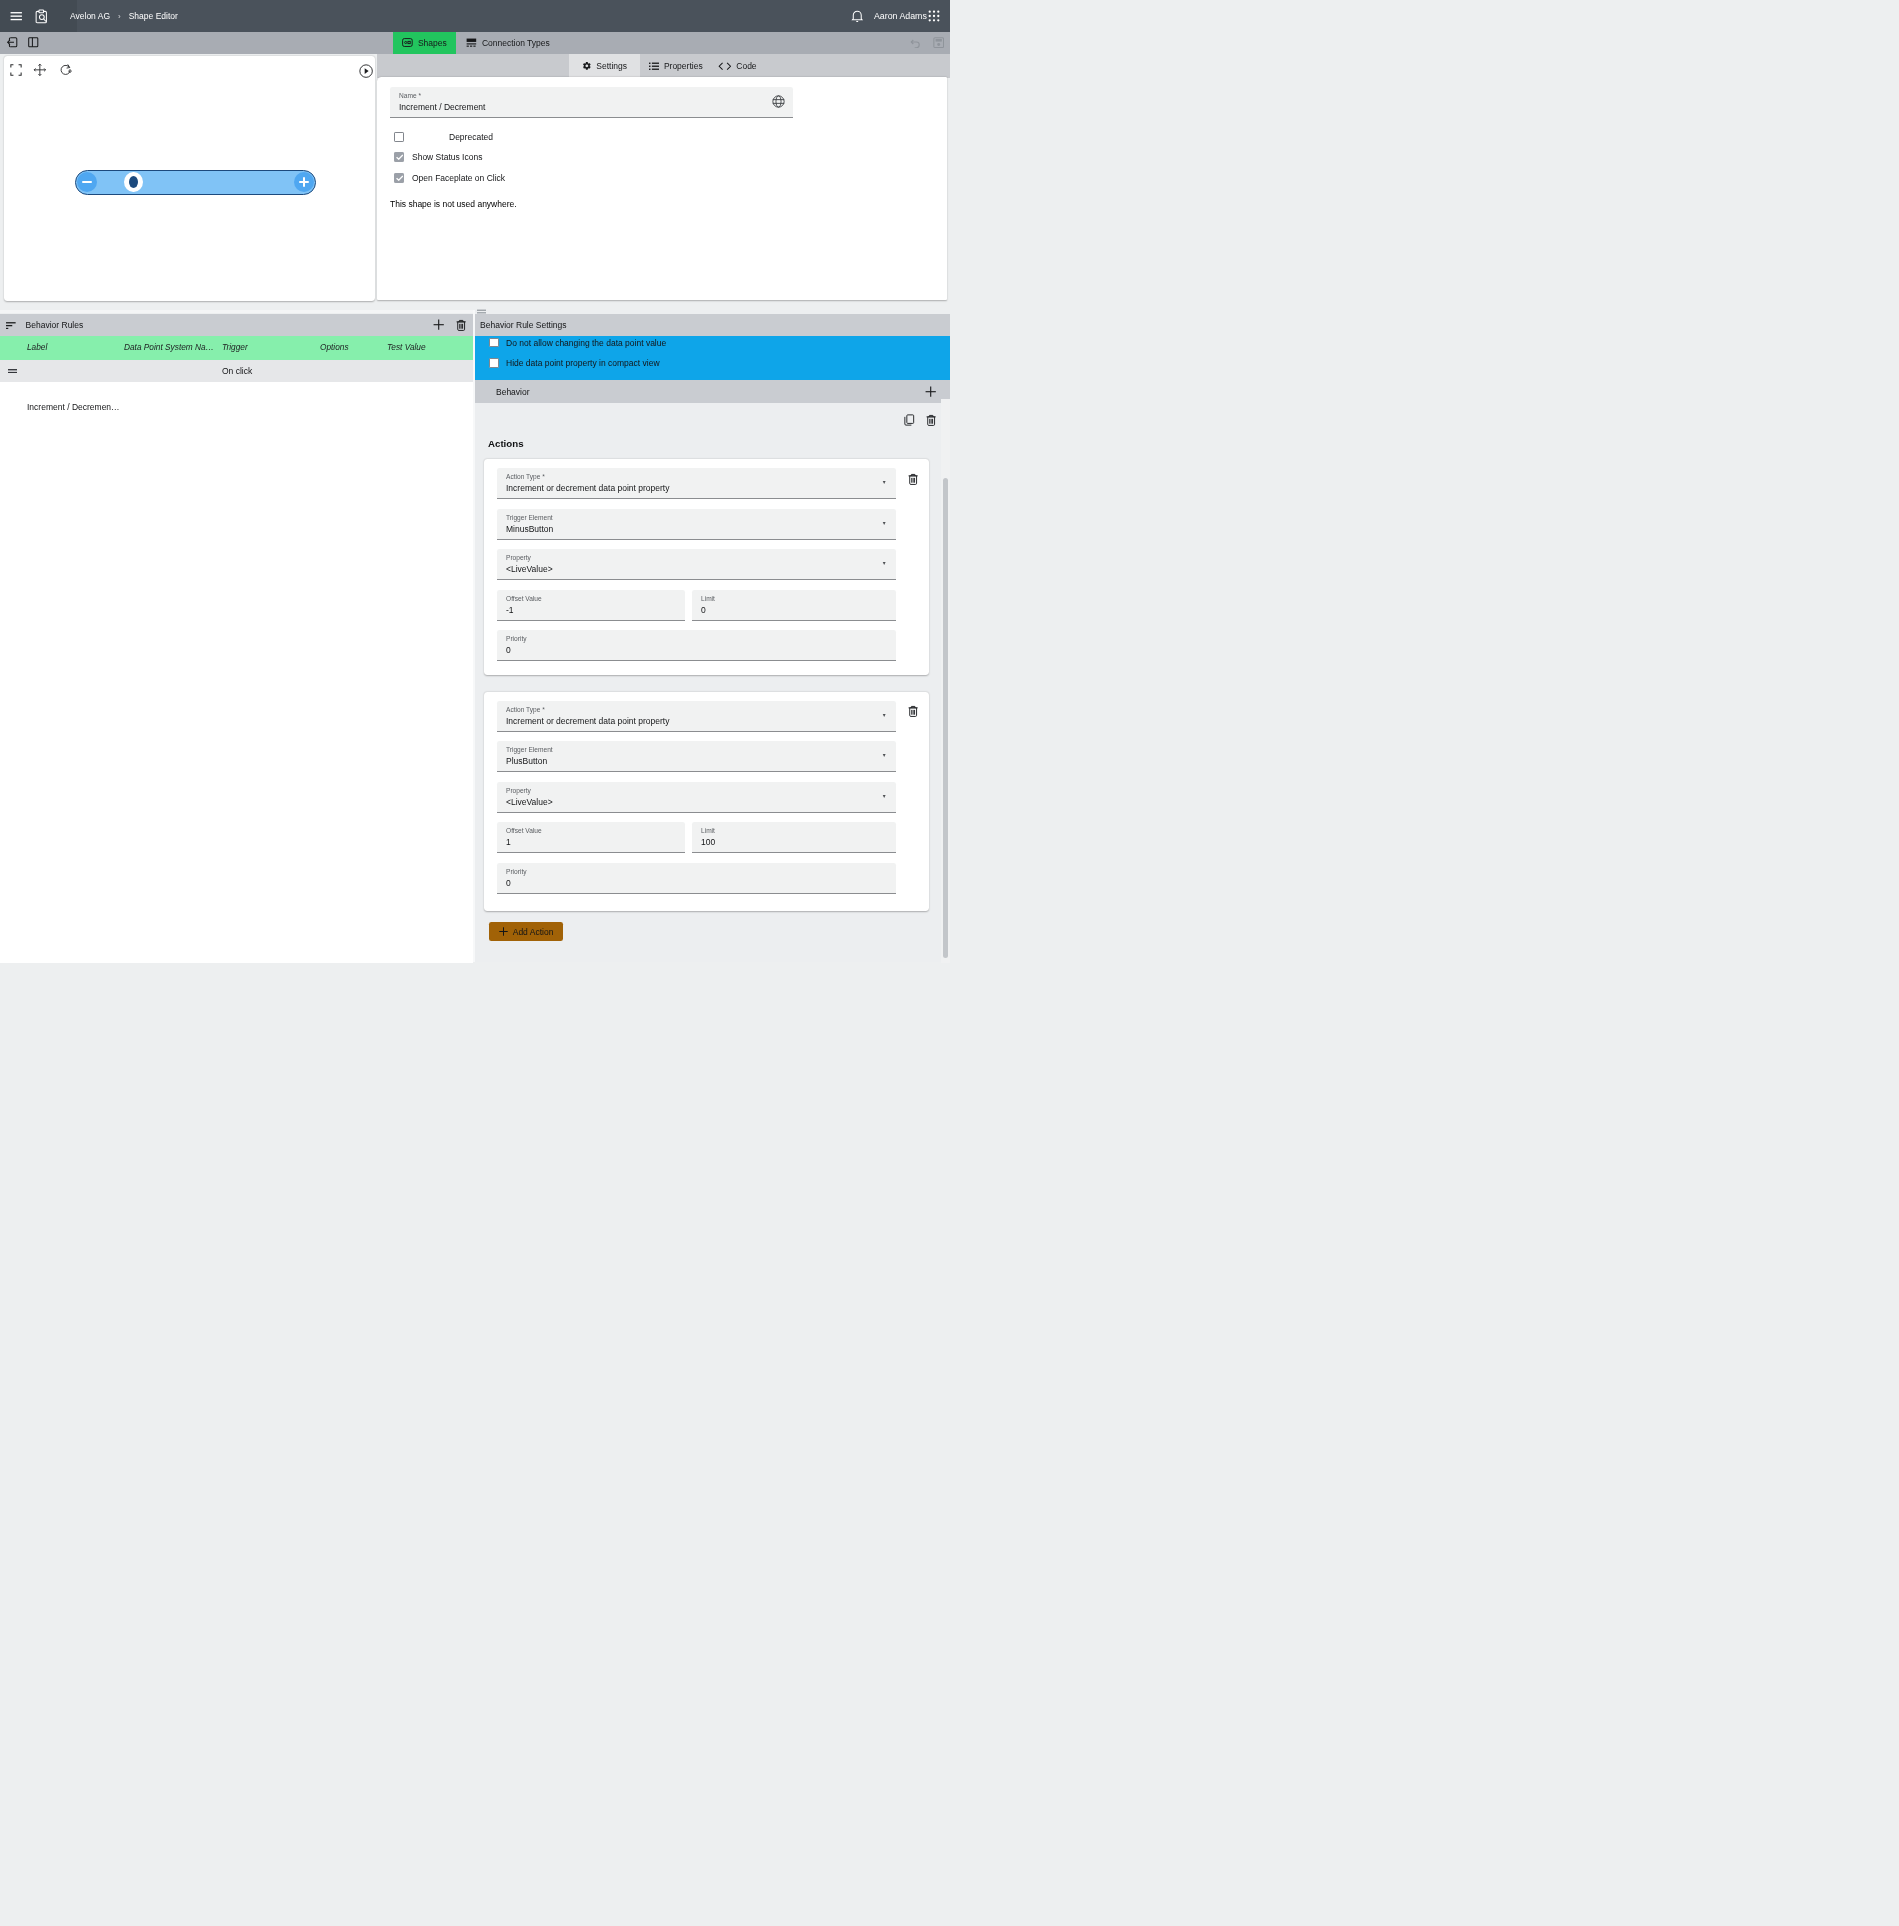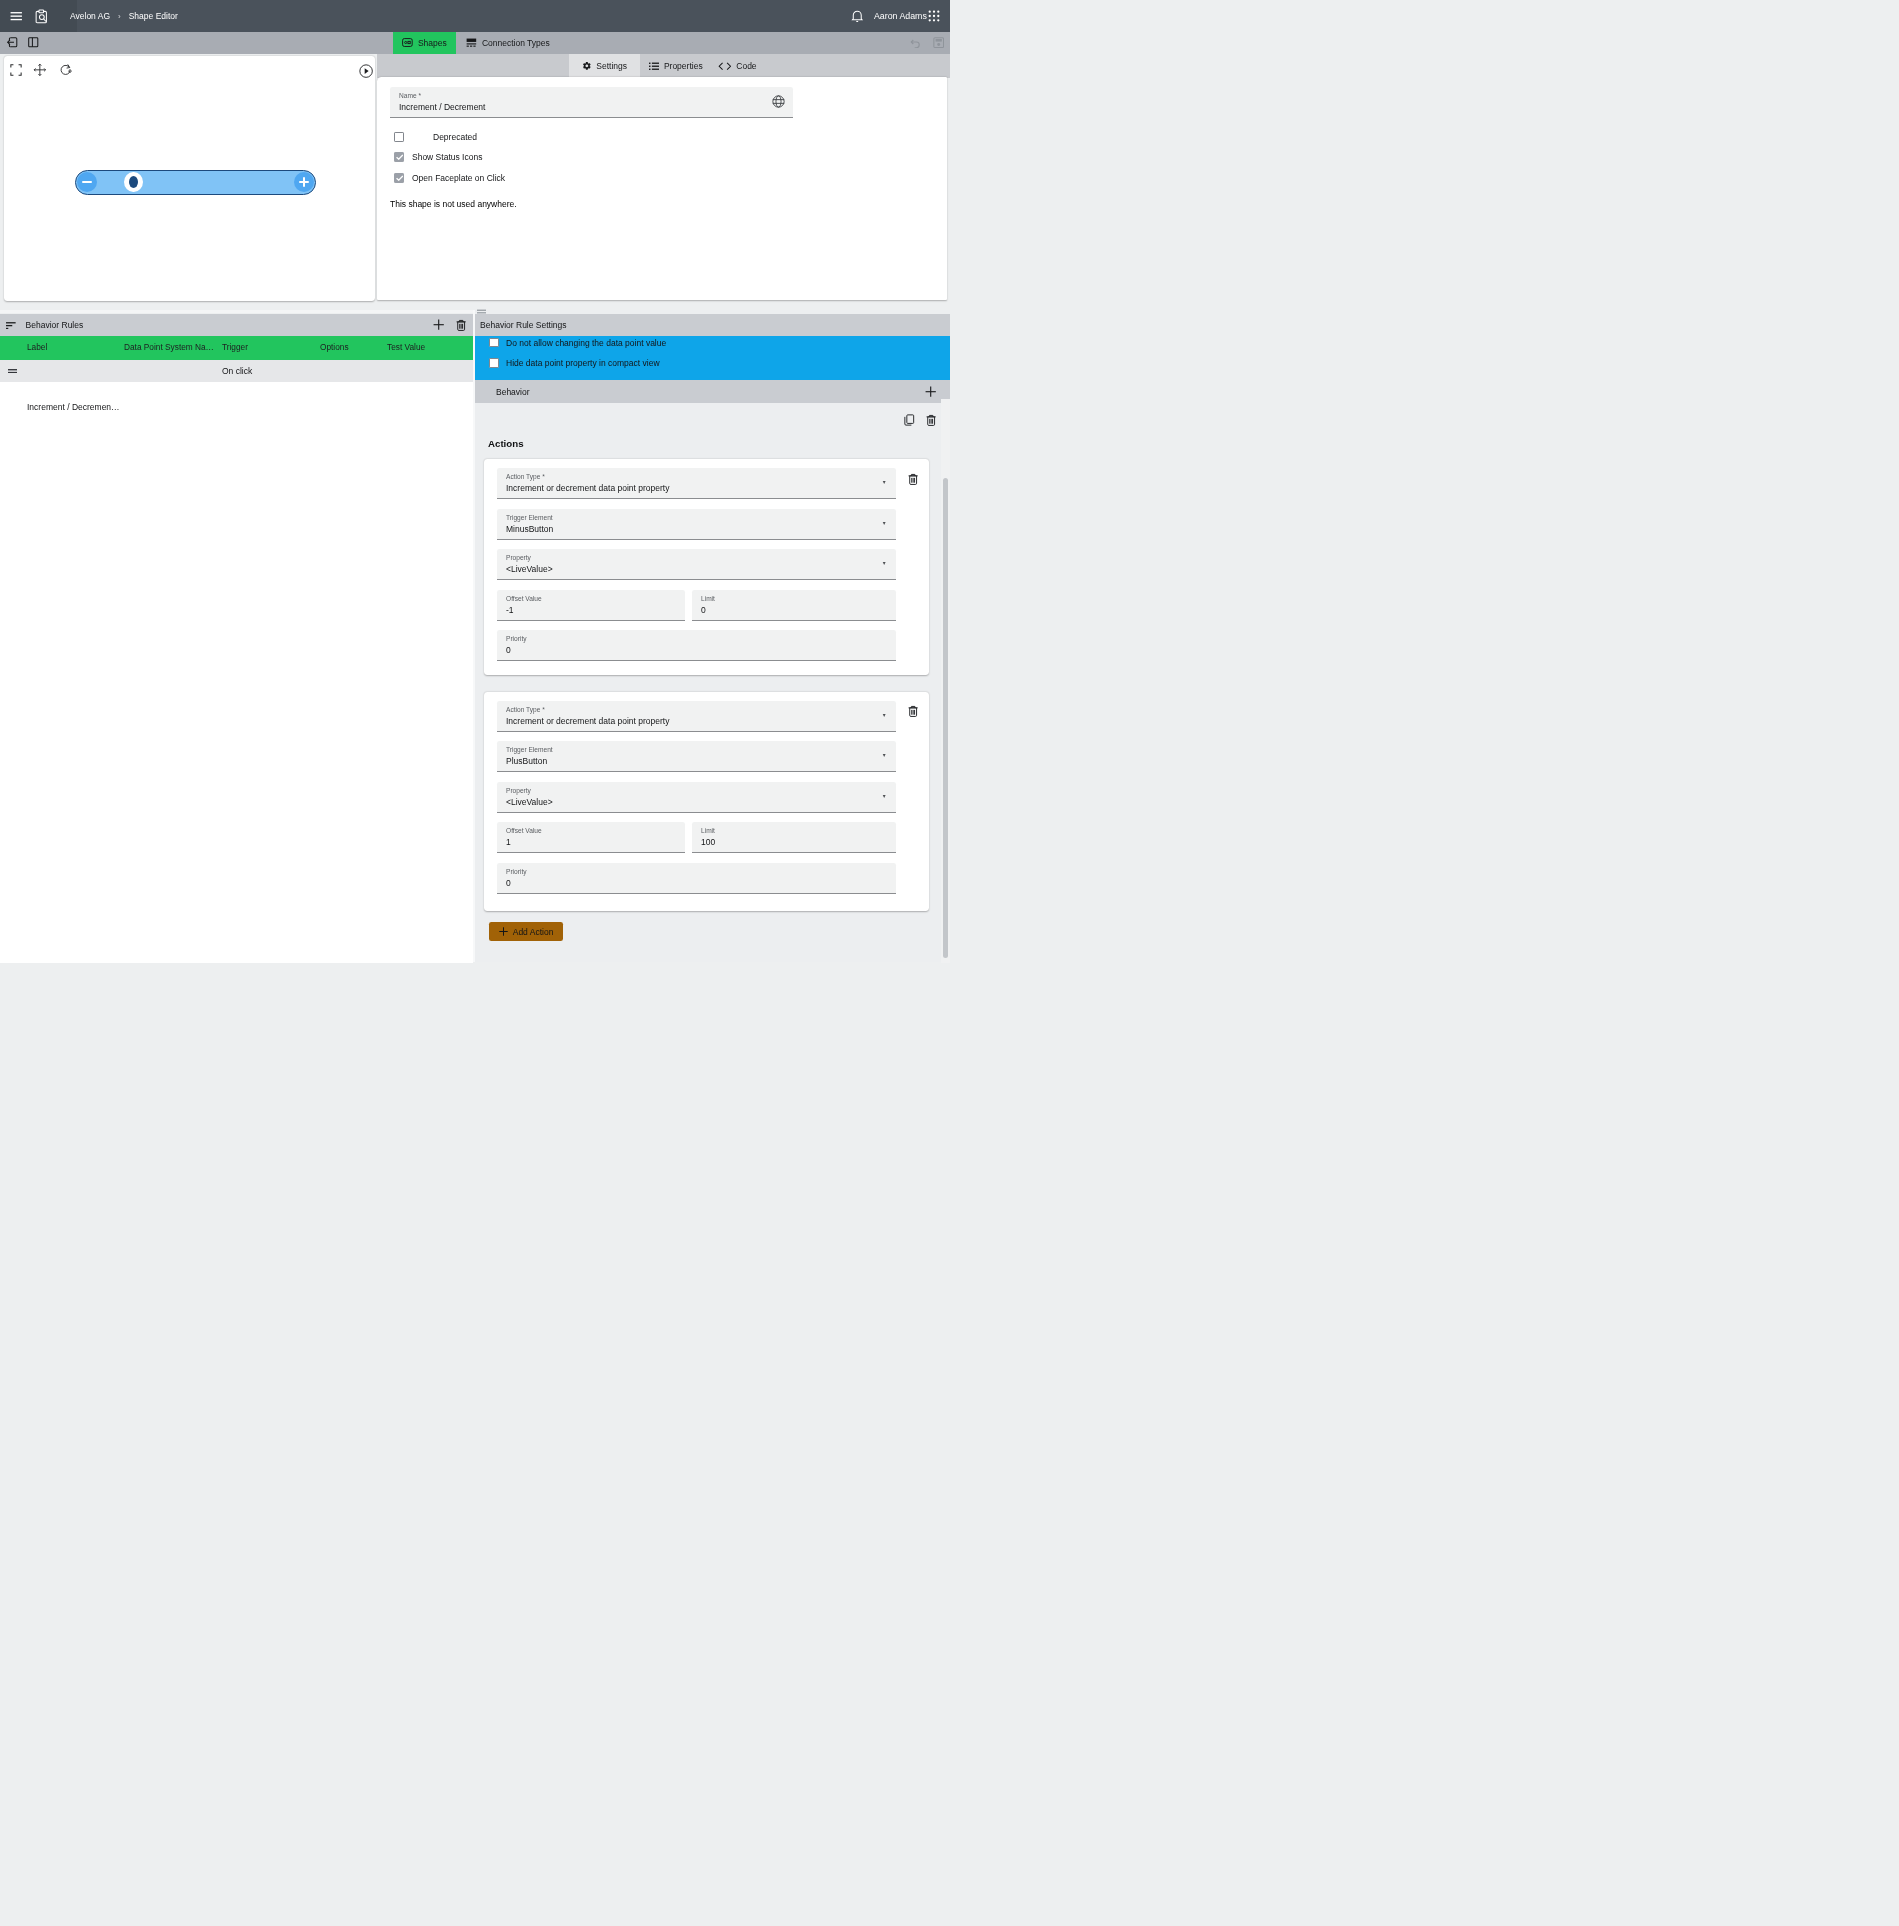--- a/index.html
+++ b/index.html
@@ -223,21 +223,21 @@
           <line x1="1.5" y1="14.8" x2="21.5" y2="14.8"></line>
       </svg>
     </div>
   </div>
 
   <div class="cb" style="left:394px;top:132px;">
     <svg width="7.4" height="6.3" fill="none" stroke="#fff" stroke-width="2.4" viewBox="0 0 13 11">
         <path d="M1 5.5 4.8 9 12 1.5"></path>
       </svg>
   </div>
-  <div class="cb-label" style="left:412px;top:132px;padding-left:21px;">Deprecated</div>
+  <div class="cb-label" style="left:428px;top:132px;padding-left:21px;">Deprecated</div>
 
   <div class="cb checked" style="left:394px;top:152px;">
     <svg width="7.4" height="6.3" fill="none" stroke="#fff" stroke-width="2.4" viewBox="0 0 13 11">
         <path d="M1 5.5 4.8 9 12 1.5"></path>
       </svg>
   </div>
   <div class="cb-label" style="left:412px;top:152px;">Show Status Icons</div>
 
   <div class="cb checked" style="left:394px;top:173px;">
     <svg width="7.4" height="6.3" fill="none" stroke="#fff" stroke-width="2.4" viewBox="0 0 13 11">
@@ -270,21 +270,21 @@
       <svg width="10.3" height="12" fill="none" stroke="#1d1e20" stroke-width="1.7" viewBox="0 0 18 21">
         <path d="M3 5 h12 v13 a2 2 0 0 1 -2 2 h-8 a2 2 0 0 1 -2 -2 Z"></path>
         <line x1="1" y1="5" x2="17" y2="5"></line>
           <path d="M6 5 V2.5 h6 V5"></path>
         <line x1="6.5" y1="8.5" x2="6.5" y2="17"></line>
           <line x1="9" y1="8.5" x2="9" y2="17"></line>
           <line x1="11.5" y1="8.5" x2="11.5" y2="17"></line>
       </svg>
     </span>
   </div>
-  <div class="abs" style="left:0;top:336px;width:473px;height:26px;background:#22c55e;">
+  <div class="abs" style="left:0;top:336px;width:473px;height:26px;background:#86efac;font-style:italic;">
     <span class="abs colhead" style="left:27px;top:6.3px;">Label</span>
     <span class="abs colhead" style="left:124px;top:6.3px;">Data Point System Na…</span>
     <span class="abs colhead" style="left:222px;top:6.3px;">Trigger</span>
     <span class="abs colhead" style="left:320px;top:6.3px;">Options</span>
     <span class="abs colhead" style="left:387px;top:6.3px;">Test Value</span>
   </div>
   <div class="abs" style="left:0;top:360px;width:473px;height:21.6px;background:#E6E7E9;">
     <span class="abs" style="left:8px;top:8.5px;">
       <svg width="9" height="4.6" fill="#33353a" viewBox="0 0 16 8">
           <rect x="0" y="0" width="16" height="2.4"></rect>

